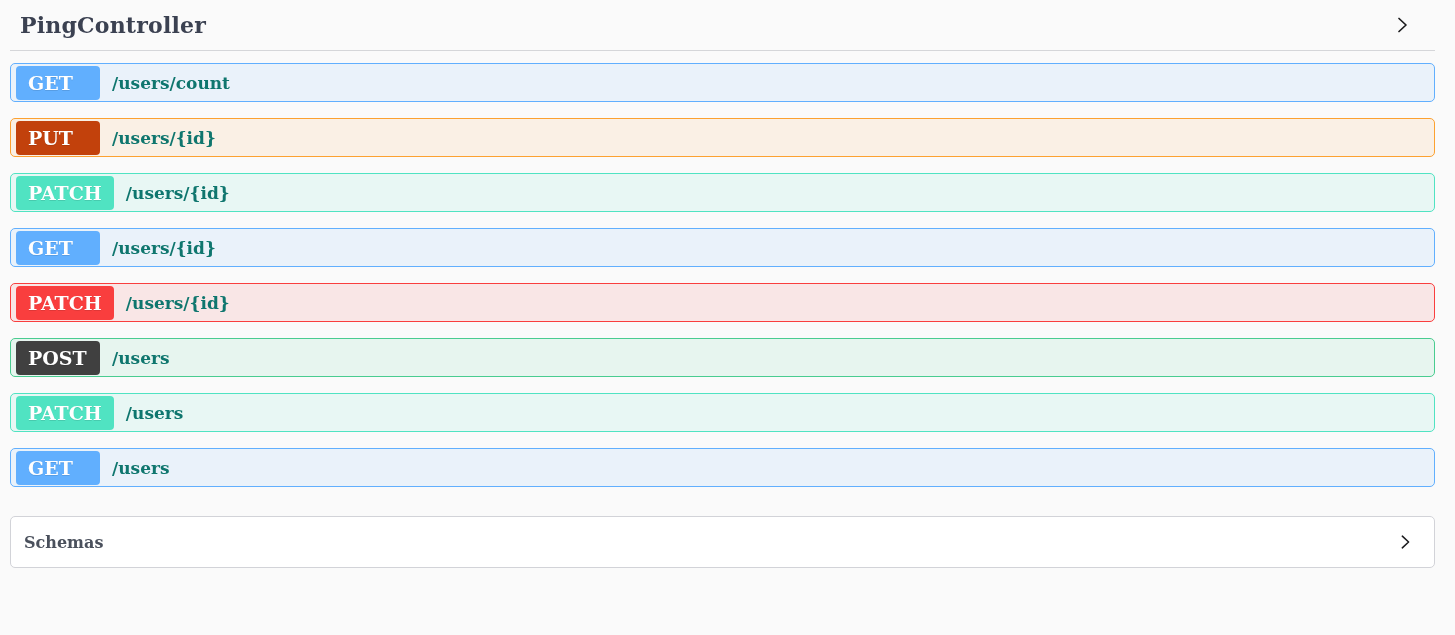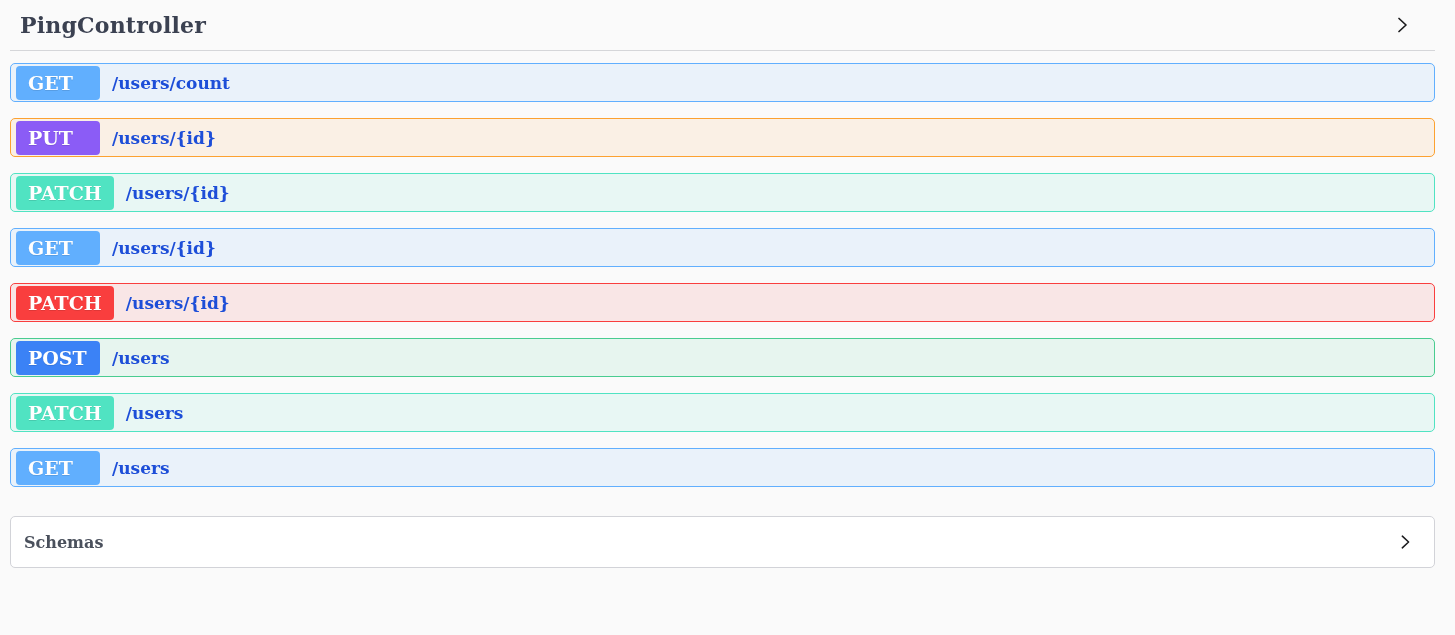--- a/index.html
+++ b/index.html
@@ -58,21 +58,21 @@
     font-size: 19px;
     font-weight: bold;
     color: #ffffff;
     text-align: left;
     text-shadow: 0 1px 0 rgba(0,0,0,.1);
   }
   .op-path {
     margin-left: 12px;
     font-size: 17px;
     font-weight: bold;
-    color: #1d4ed8;
+    color: #0f766e;
   }
   
   .schemas-box {
     margin-top: 29px;
     height: 52px;
     background: #ffffff;
     border: 1px solid #d2d3d8;
     border-radius: 5px;
     display: flex;
     align-items: center;
@@ -101,41 +101,41 @@
   </div>
 
 
   <div class="op-list">
   <div class="op-row" style="border-color: rgb(97, 175, 254); background: rgba(97, 175, 254, 0.1);">
     <span class="op-badge" style="background: rgb(97, 175, 254);">GET</span>
     <span class="op-path">/users/count</span>
   </div>
 
   <div class="op-row" style="border-color: rgb(252, 161, 48); background: rgba(252, 161, 48, 0.1);">
-    <span class="op-badge" style="background: #8b5cf6;">PUT</span>
+    <span class="op-badge" style="background: #c2410c;">PUT</span>
     <span class="op-path">/users/{id}</span>
   </div>
 
   <div class="op-row" style="border-color: rgb(80, 227, 194); background: rgba(80, 227, 194, 0.1);">
     <span class="op-badge" style="background: rgb(80, 227, 194);">PATCH</span>
     <span class="op-path">/users/{id}</span>
   </div>
 
   <div class="op-row" style="border-color: rgb(97, 175, 254); background: rgba(97, 175, 254, 0.1);">
     <span class="op-badge" style="background: rgb(97, 175, 254);">GET</span>
     <span class="op-path">/users/{id}</span>
   </div>
 
   <div class="op-row" style="border-color: rgb(249, 62, 62); background: rgba(249, 62, 62, 0.1);">
     <span class="op-badge" style="background: rgb(249, 62, 62);">PATCH</span>
     <span class="op-path">/users/{id}</span>
   </div>
 
   <div class="op-row" style="border-color: rgb(73, 204, 144); background: rgba(73, 204, 144, 0.1);">
-    <span class="op-badge" style="background: #3b82f6;">POST</span>
+    <span class="op-badge" style="background: #404040;">POST</span>
     <span class="op-path">/users</span>
   </div>
 
   <div class="op-row" style="border-color: rgb(80, 227, 194); background: rgba(80, 227, 194, 0.1);">
     <span class="op-badge" style="background: rgb(80, 227, 194);">PATCH</span>
     <span class="op-path">/users</span>
   </div>
 
   <div class="op-row" style="border-color: rgb(97, 175, 254); background: rgba(97, 175, 254, 0.1);">
     <span class="op-badge" style="background: rgb(97, 175, 254);">GET</span>

